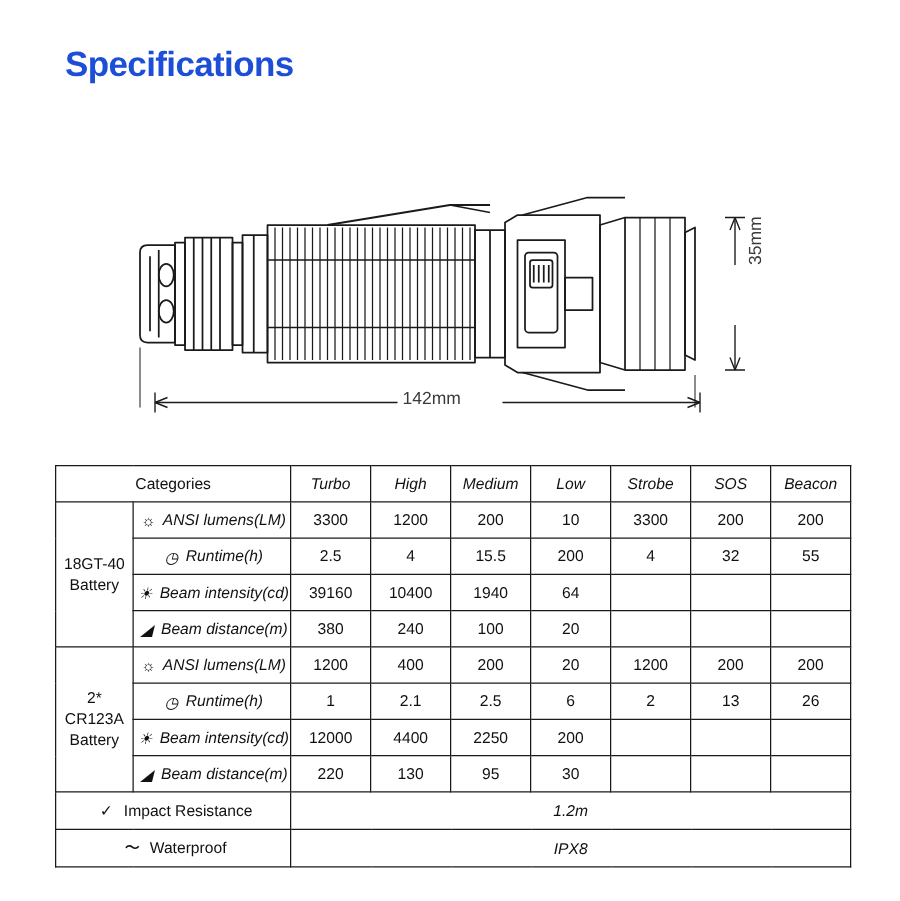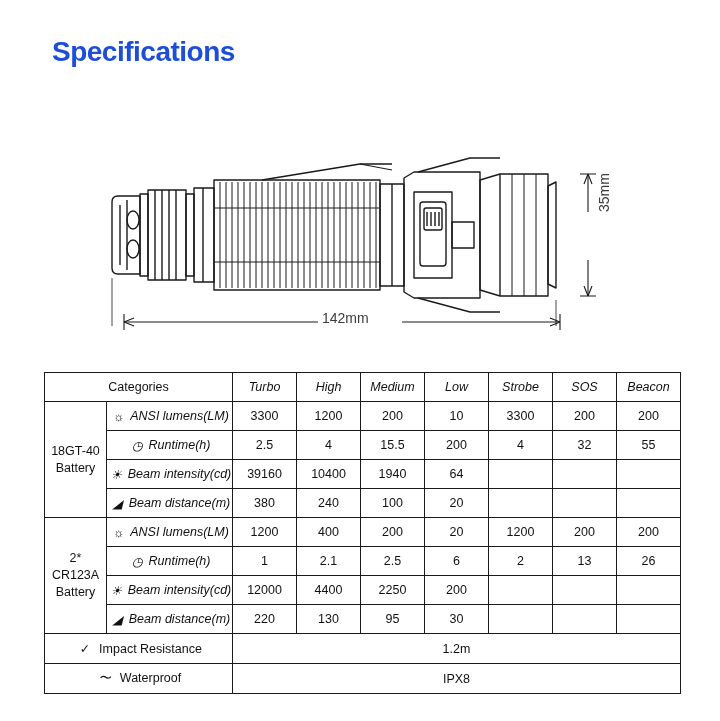--- a/index.html
+++ b/index.html
@@ -113,21 +113,21 @@
     text-align: left;
     padding-left: 10px;
     font-size: 13px;
   }
   .bottom-label .ic {
     display: inline-block;
     width: 20px;
     text-align: center;
     margin-right: 4px;
   }
-  .bottom-val { font-size: 13px; }
+  .bottom-val { font-size: 13px; font-style: italic; }
   .h30 { height: 30px; }
 </style>
 </head>
 <body>
 
 <div class="page-title">Specifications</div>
 
 <div class="diagram">
   <svg width="720" height="195" viewBox="0 0 720 195">
     <g fill="none" stroke="#1a1a1a" stroke-width="1.4" stroke-linejoin="round">

